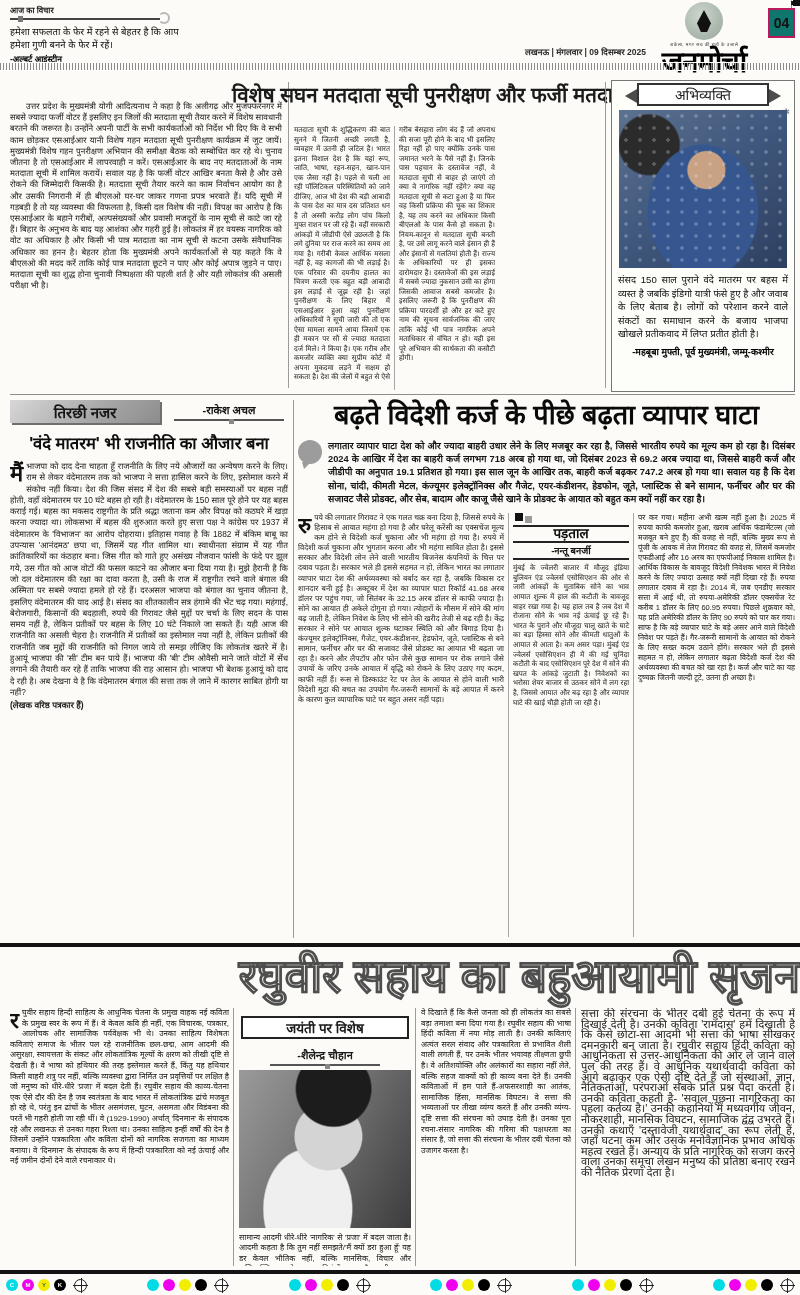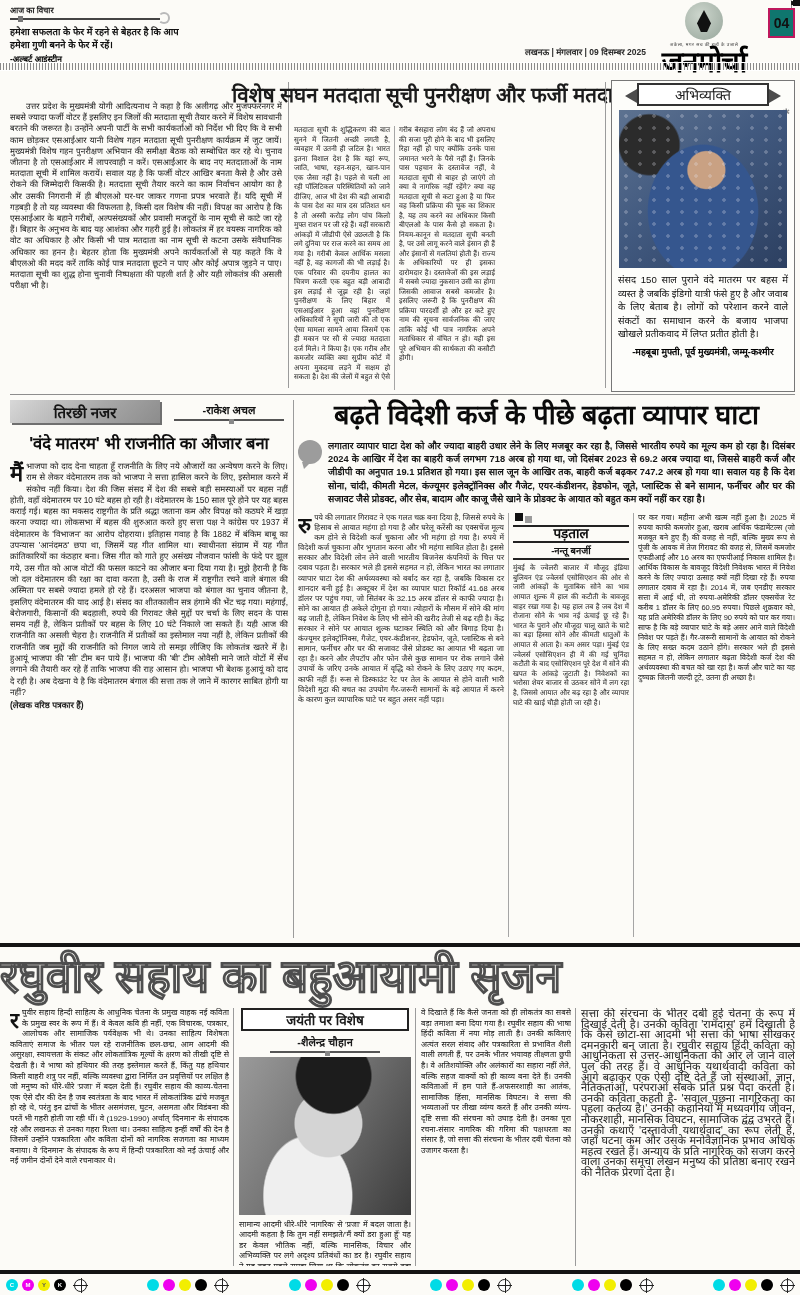--- a/index.html
+++ b/index.html
@@ -10,21 +10,21 @@
            background:#fcfbf7; color:#1b1b1b; overflow:hidden;padding-left:28px; }
 
   
   .quote-box { position:absolute; left:10px; top:4px; width:185px; }
   .quote-label { font-size:8px; font-weight:bold; color:#222; }
   .quote-line { position:relative; height:6px; margin:1px 0 3px 0; }
   .quote-line .bar { position:absolute; left:0; top:2px; width:150px; height:2px; background:#444; }
   .quote-line .knob { position:absolute; left:8px; top:0; width:5px; height:6px; background:#777; }
   .quote-line .hook { position:absolute; left:148px; top:-4px; width:12px; height:12px;
                       border:2px solid #b9b9b9; border-radius:50%; border-left-color:transparent; }
-  .quote-text { font-size:9.5px; line-height:13px; font-weight:bold; color:#111; }
+  .quote-text { font-size:9.5px; line-height:13px; font-weight:normal; color:#111; }
   .quote-author { font-size:8.5px; font-weight:bold; margin-top:2px; color:#000; }
 
   .masthead { position:absolute; left:285px; top:6px; width:210px; text-align:center;
               font-size:37px; font-weight:bold; letter-spacing:-1px; white-space:nowrap; }
   .masthead .m-black { color:#0b0b0b; } .masthead .m-gray { color:#9a9a9a; }
   .dateline { position:absolute; left:498px; top:46px; width:175px; font-size:8.5px;
               font-weight:bold; color:#2a2a2a; text-align:center; white-space:nowrap; }
 
   .brand-block { position:absolute; left:640px; top:2px; width:128px; text-align:center; }
   .brand-logo { width:38px; height:38px; margin:0 auto; border-radius:50%;
@@ -119,27 +119,27 @@
   .padtaal-deco { height:10px; position:relative; margin-bottom:2px; }
   .padtaal-deco .sq1 { position:absolute; left:2px; top:0; width:8px; height:8px; background:#111; }
   .padtaal-deco .sq2 { position:absolute; left:12px; top:3px; width:7px; height:7px; background:#9b9b9b; }
   .padtaal-box { border-top:2px solid #222; border-bottom:2px solid #222; text-align:center;
                  font-size:13.5px; font-weight:bold; padding:2px 0; color:#0c0c0c; }
   .padtaal-byline { border-bottom:2px solid #222; text-align:center; font-size:9.5px;
                     font-weight:bold; padding:3px 0; margin-bottom:4px; color:#111; }
 
   
   .black-rule { position:absolute; left:0; width:800px; height:4px; background:#141414; }
-  .sahay-headline { position:absolute; left:0; top:950px; width:800px; text-align:left;
+  .sahay-headline { position:absolute; left:0; top:950px; width:800px; text-align:right;
                     font-size:46px; line-height:52px; font-weight:bold; color:#fcfbf7;
                     -webkit-text-stroke:1.3px #4e4e4e; text-shadow:0 0 1px #777; white-space:nowrap; }
   .sahay-c1 { position:absolute; left:10px; top:1008px; width:219px; height:258px;
               font-size:7.9px; line-height:10.6px; text-align:justify; overflow:hidden; }
   .sahay-c2 { position:absolute; left:239px; top:1008px; width:172px; height:258px; overflow:hidden; }
-  .jayanti-box { width:168px; height:23px; margin:0 auto; border:2px solid #222; background:#fff;
+  .jayanti-box { width:168px; height:23px; margin:8px auto; border:2px solid #222; background:#fff;
                  font-size:13.5px; font-weight:bold; display:flex; align-items:center; justify-content:center; }
   .sahay-byline { text-align:center; font-size:11px; font-weight:bold; margin:3px 0 4px 0; }
   .sahay-byline .bl-line { width:110px; height:2px; background:#555; margin:2px auto 0 auto; position:relative; }
   .sahay-byline .bl-line i { position:absolute; left:50%; top:0; width:5px; height:5px; background:#888; }
   .sahay-photo { width:172px; height:158px; position:relative; overflow:hidden; filter:grayscale(1);
       background:
         radial-gradient(circle at 55% 12%, #1c1c1c 0 22%, rgba(0,0,0,0) 23%),
         radial-gradient(circle at 52% 42%, #d9d3cc 0 26%, rgba(0,0,0,0) 27%),
         radial-gradient(ellipse at 40% 88%, #efefef 0 30%, rgba(0,0,0,0) 31%),
         linear-gradient(120deg,#9a9a9a 0%,#6f6f6f 50%,#3c3c3c 100%); }

